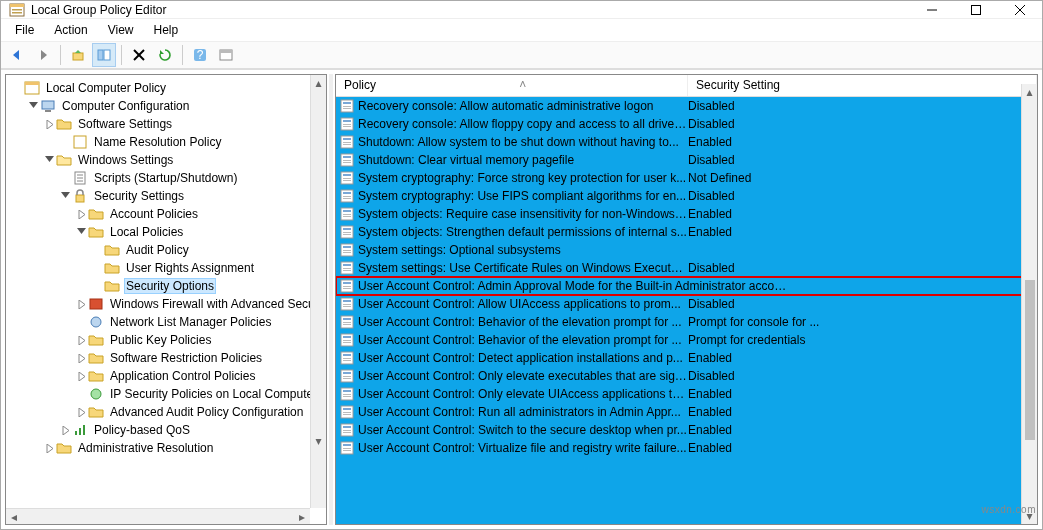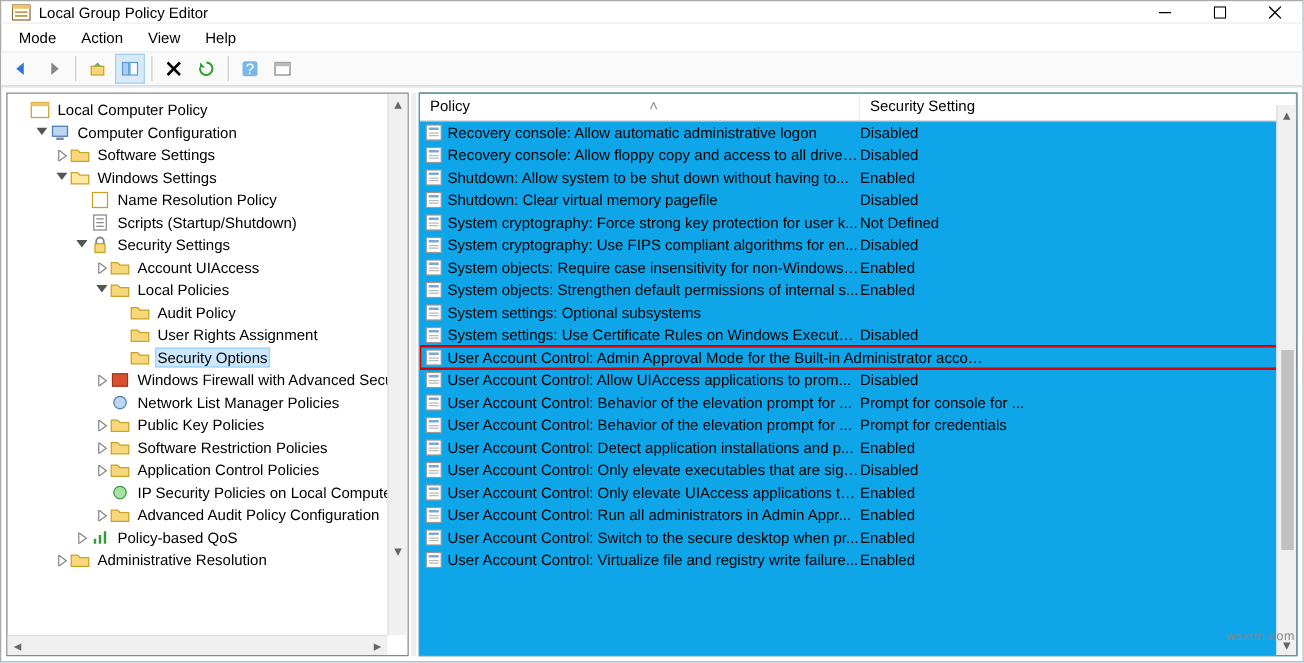--- a/index.html
+++ b/index.html
@@ -78,21 +78,21 @@
       <div class="winbtn">
           <svg viewBox="0 0 10 10">
             <line x1="0" y1="0" x2="10" y2="10" stroke="#000" stroke-width="1"></line>
             <line x1="10" y1="0" x2="0" y2="10" stroke="#000" stroke-width="1"></line>
           </svg>
         </div>
     </div>
   </div>
 
   <div class="menubar">
-    <span>Mode</span>
+    <span>File</span>
     <span>Action</span>
     <span>View</span>
     <span>Help</span>
   </div>
 
   <div class="toolbar">
     <div class="tbtn">
         <svg width="14" height="14" viewBox="0 0 14 14">
           <path d="M9 2 L3 7 L9 12 Z" fill="#2e75d6"></path>
         </svg>
@@ -172,37 +172,37 @@
             <span class="exp">
                 <svg viewBox="0 0 9 9">
                   <path d="M2 0 L8 4.5 L2 9 Z" fill="none" stroke="#888"></path>
                 </svg>
               </span>
             <span class="ico"><svg viewBox="0 0 16 16">
                   <path d="M1 4 L6 4 L8 6 L15 6 L15 13 L1 13 Z" fill="#f7d77a" stroke="#c9a227"></path>
                 </svg></span>
             <span class="label">Software Settings</span>
           </div>
+          <div class="tree-row ind3">
+            <span class="exp"></span>
+            <span class="ico"><svg viewBox="0 0 16 16">
+                  <rect x="2" y="2" width="12" height="12" fill="#fff" stroke="#c9a227"></rect>
+                </svg></span>
+            <span class="label">Name Resolution Policy</span>
+          </div>
           <div class="tree-row ind2">
             <span class="exp">
                 <svg viewBox="0 0 9 9">
                   <path d="M0 0 L9 0 L4.5 6 Z" fill="#555"></path>
                 </svg>
               </span>
             <span class="ico"><svg viewBox="0 0 16 16">
                   <path d="M1 4 L6 4 L8 6 L15 6 L15 13 L1 13 Z" fill="#ffe8a0" stroke="#c9a227"></path>
                 </svg></span>
             <span class="label">Windows Settings</span>
-          </div>
-          <div class="tree-row ind3">
-            <span class="exp"></span>
-            <span class="ico"><svg viewBox="0 0 16 16">
-                  <rect x="2" y="2" width="12" height="12" fill="#fff" stroke="#c9a227"></rect>
-                </svg></span>
-            <span class="label">Name Resolution Policy</span>
           </div>
           <div class="tree-row ind3">
             <span class="exp"></span>
             <span class="ico"><svg viewBox="0 0 16 16">
                   <rect x="3" y="2" width="10" height="12" fill="#fff" stroke="#888"></rect>
                   <path d="M5 5 h6 M5 8 h6 M5 11 h6" stroke="#888"></path>
                 </svg></span>
             <span class="label">Scripts (Startup/Shutdown)</span>
           </div>
           <div class="tree-row ind3">
@@ -219,21 +219,21 @@
           </div>
           <div class="tree-row ind4">
             <span class="exp">
                 <svg viewBox="0 0 9 9">
                   <path d="M2 0 L8 4.5 L2 9 Z" fill="none" stroke="#888"></path>
                 </svg>
               </span>
             <span class="ico"><svg viewBox="0 0 16 16">
                   <path d="M1 4 L6 4 L8 6 L15 6 L15 13 L1 13 Z" fill="#f7d77a" stroke="#c9a227"></path>
                 </svg></span>
-            <span class="label">Account UIAccess</span>
+            <span class="label">Account Policies</span>
           </div>
           <div class="tree-row ind4">
             <span class="exp">
                 <svg viewBox="0 0 9 9">
                   <path d="M0 0 L9 0 L4.5 6 Z" fill="#555"></path>
                 </svg>
               </span>
             <span class="ico"><svg viewBox="0 0 16 16">
                   <path d="M1 4 L6 4 L8 6 L15 6 L15 13 L1 13 Z" fill="#f7d77a" stroke="#c9a227"></path>
                 </svg></span>

